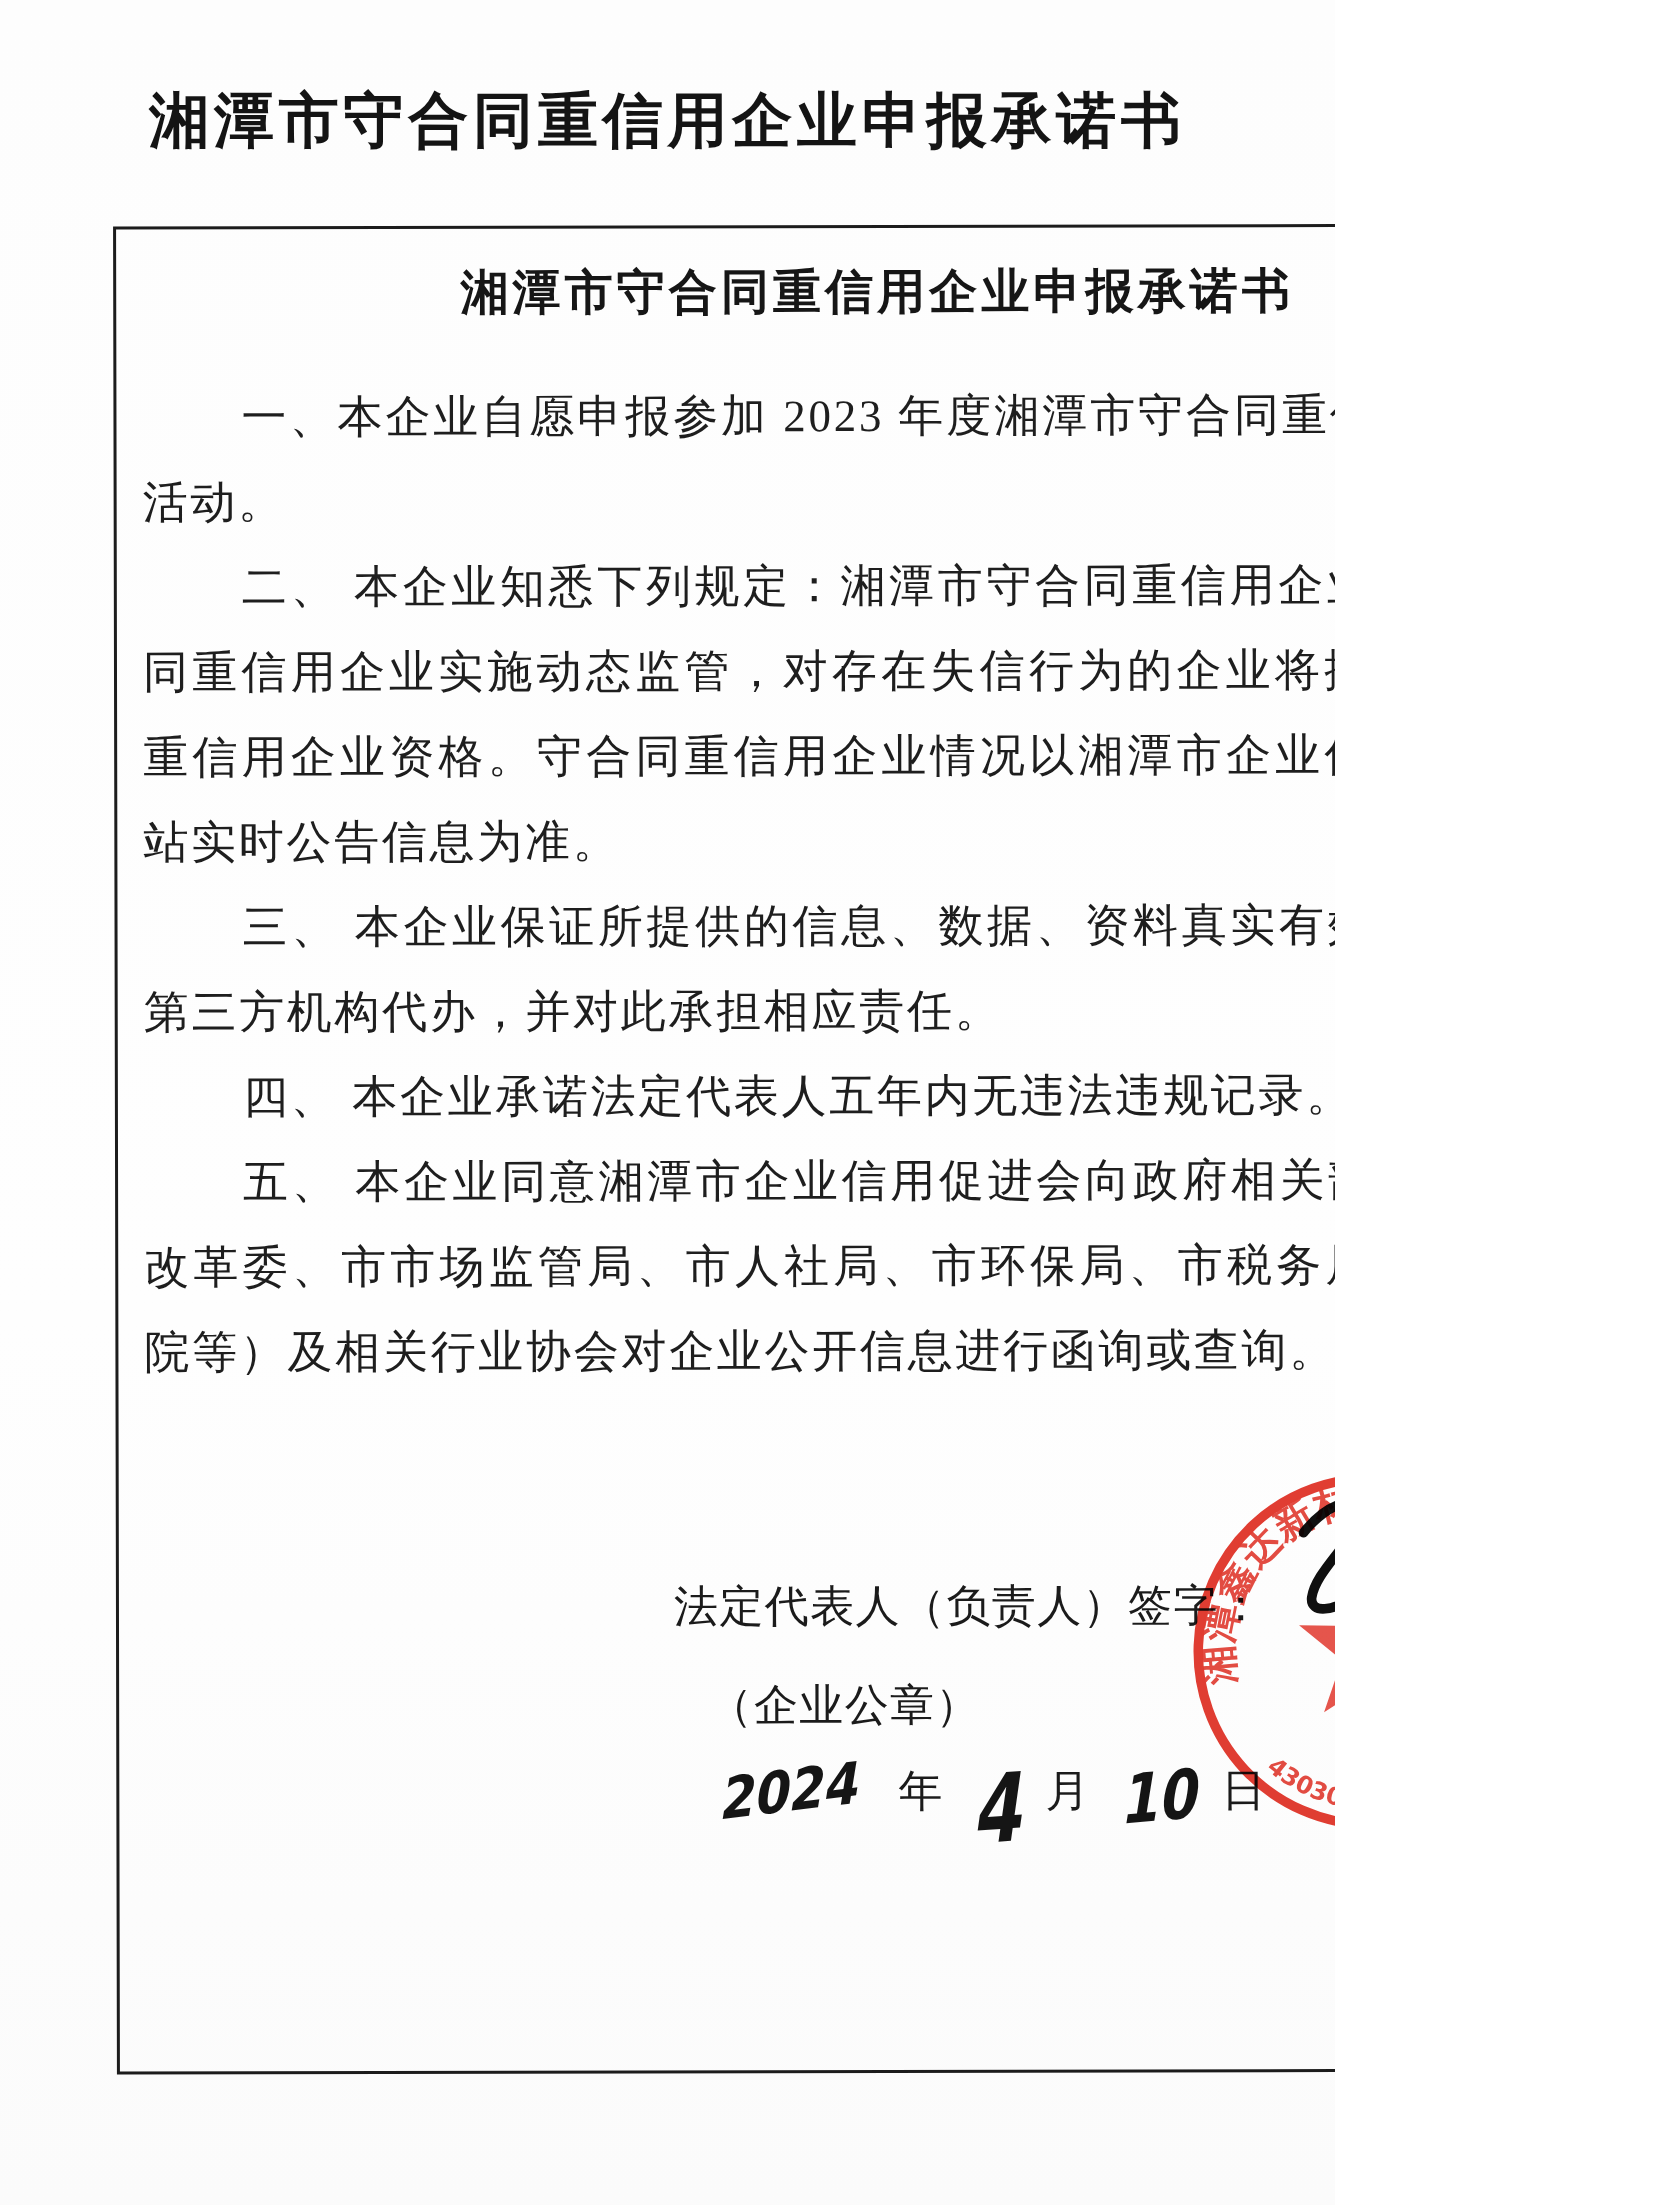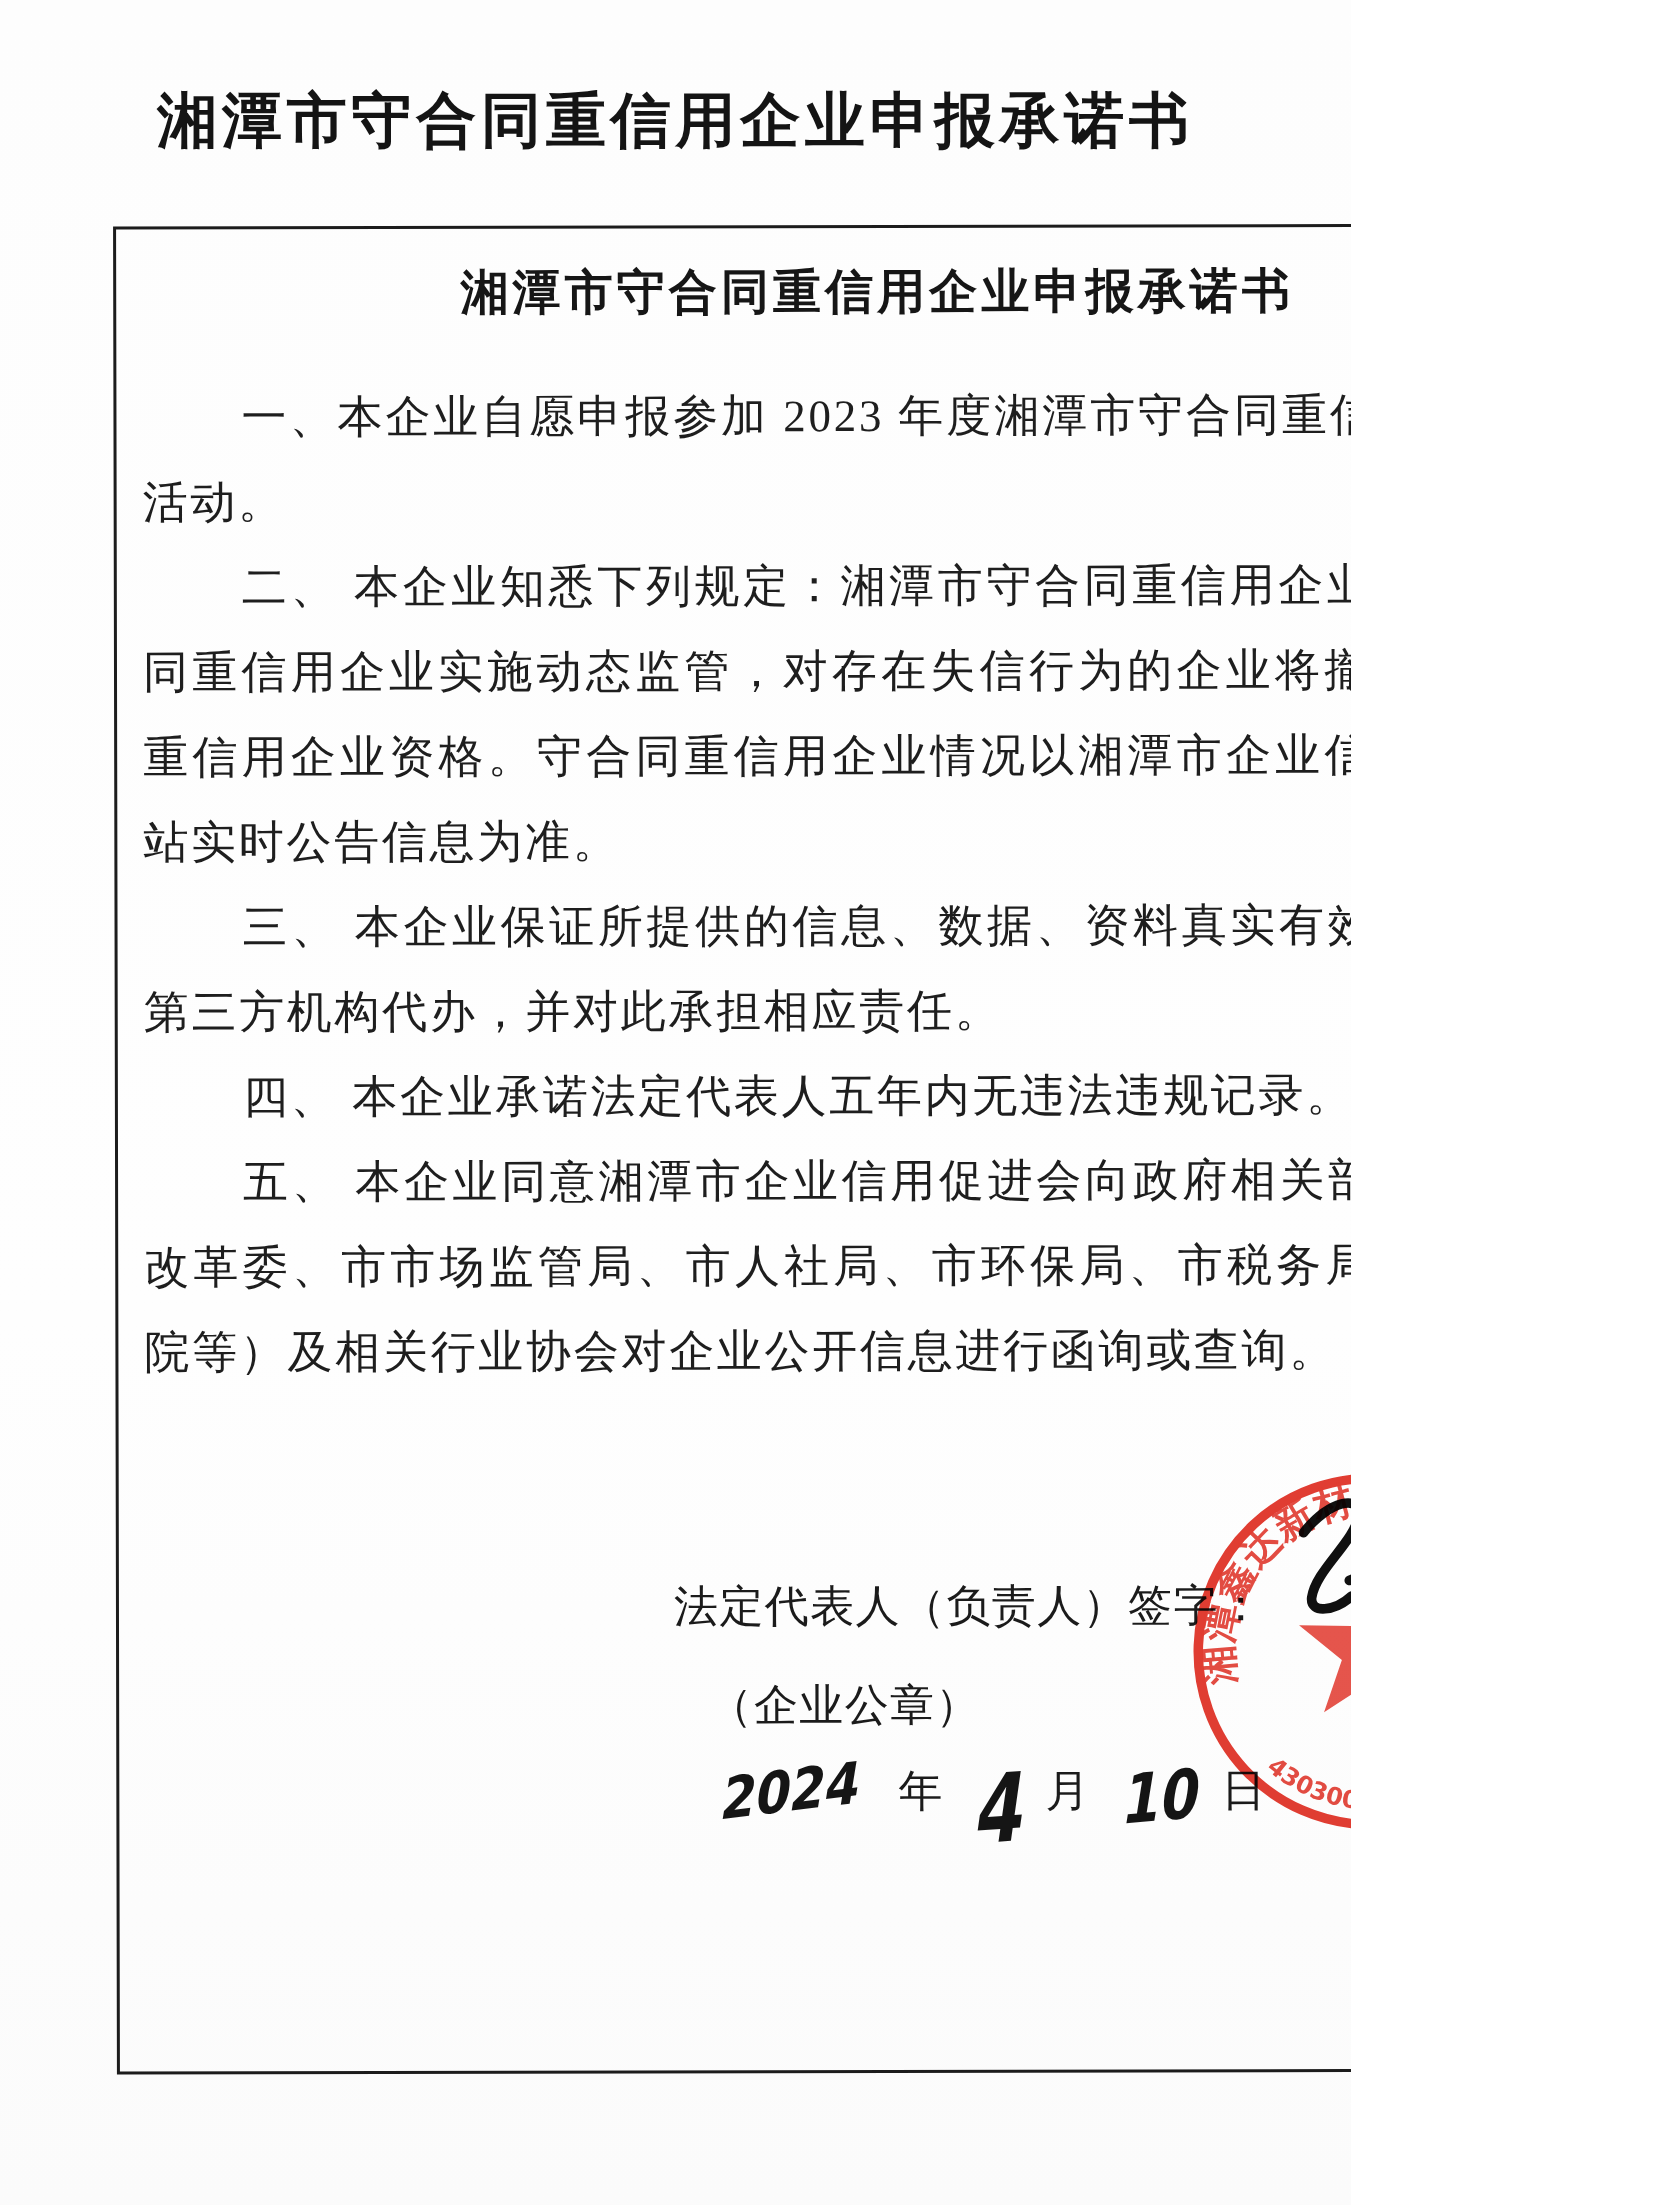--- a/index.html
+++ b/index.html
@@ -4,21 +4,20 @@
 <style>
   html,body{margin:0;padding:0;background:#ffffff;}
   .page{
     position:relative;
     width:1335px;height:2205px;
     background:#fefefdf5;
     background-image:linear-gradient(180deg,#fdfdfd 0%,#fefefe 60%,#fbfbfb 100%);
     font-family:"Liberation Serif", serif;
     color:#1d1d1d;
     overflow:hidden;
-    padding-left:16px;
   }
   .doc-title{
     position:absolute;top:81px;left:0;width:100%;
     text-align:center;
     font-size:60px;font-weight:900;letter-spacing:4.8px;
     color:#141414;
   }
   .frame{
     position:absolute;left:115px;top:225px;width:1528px;height:1848px;
     border:3.4px solid #1c1c1c;

